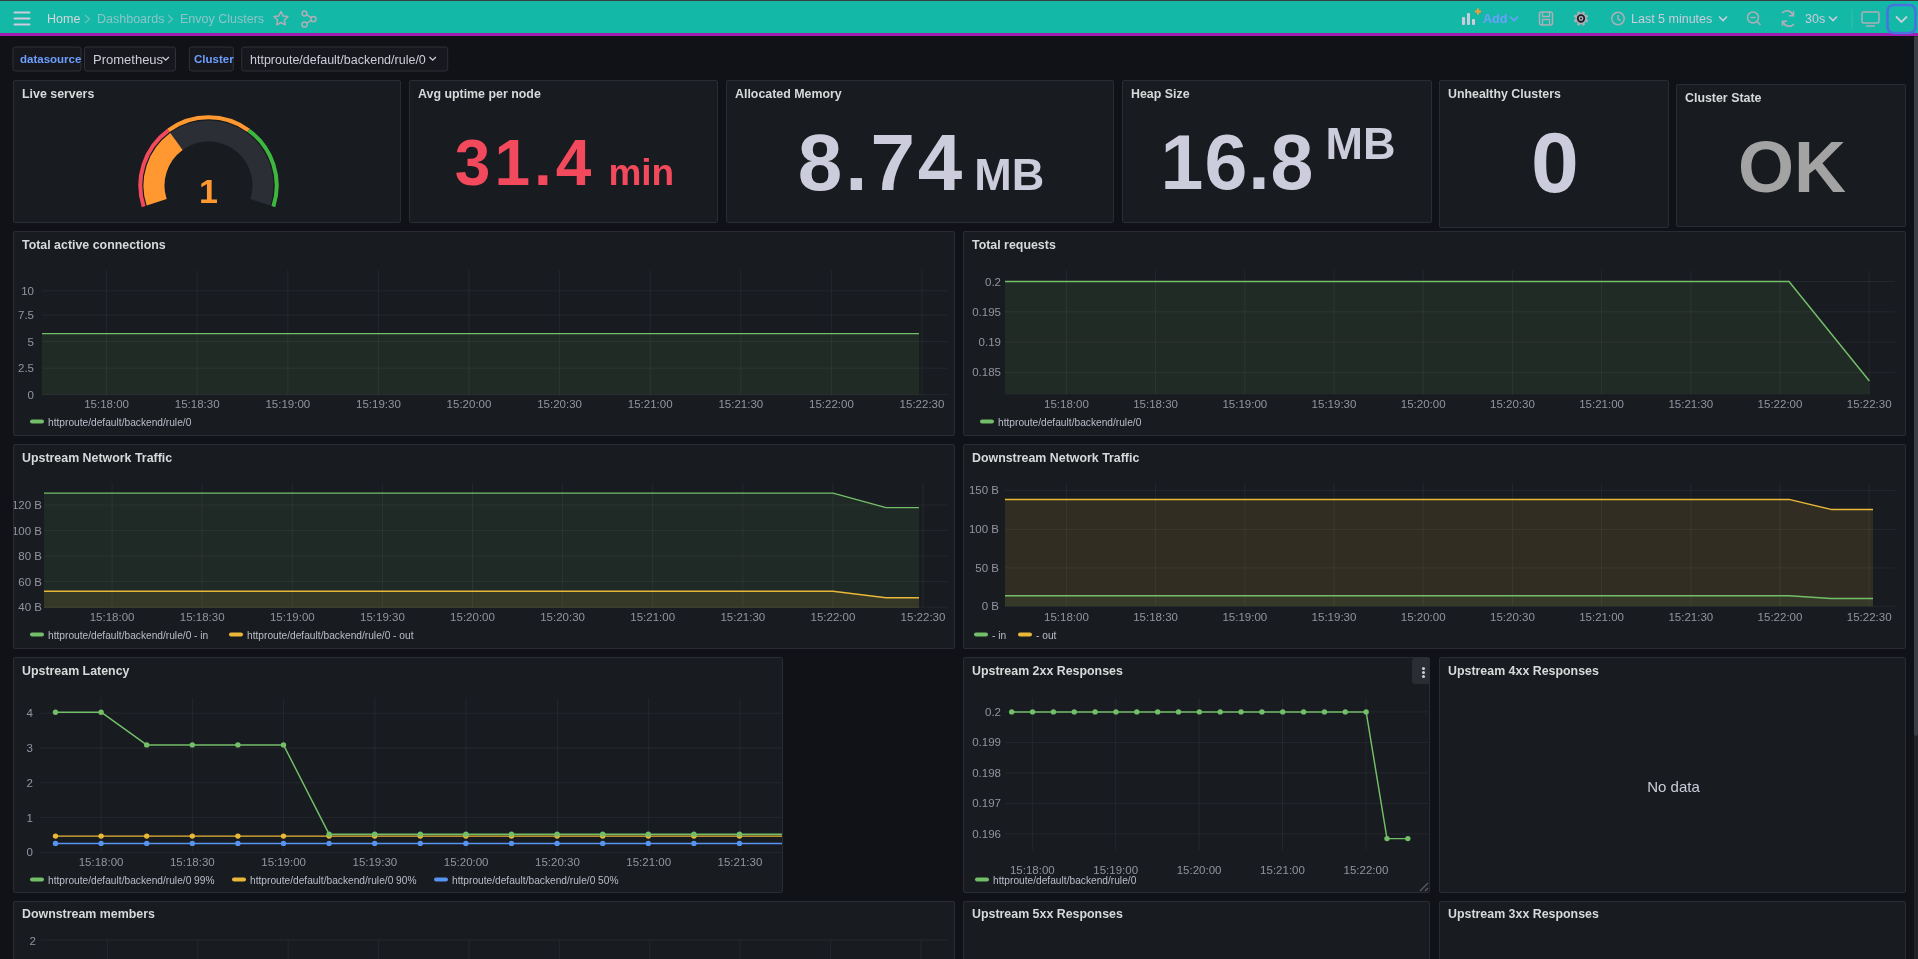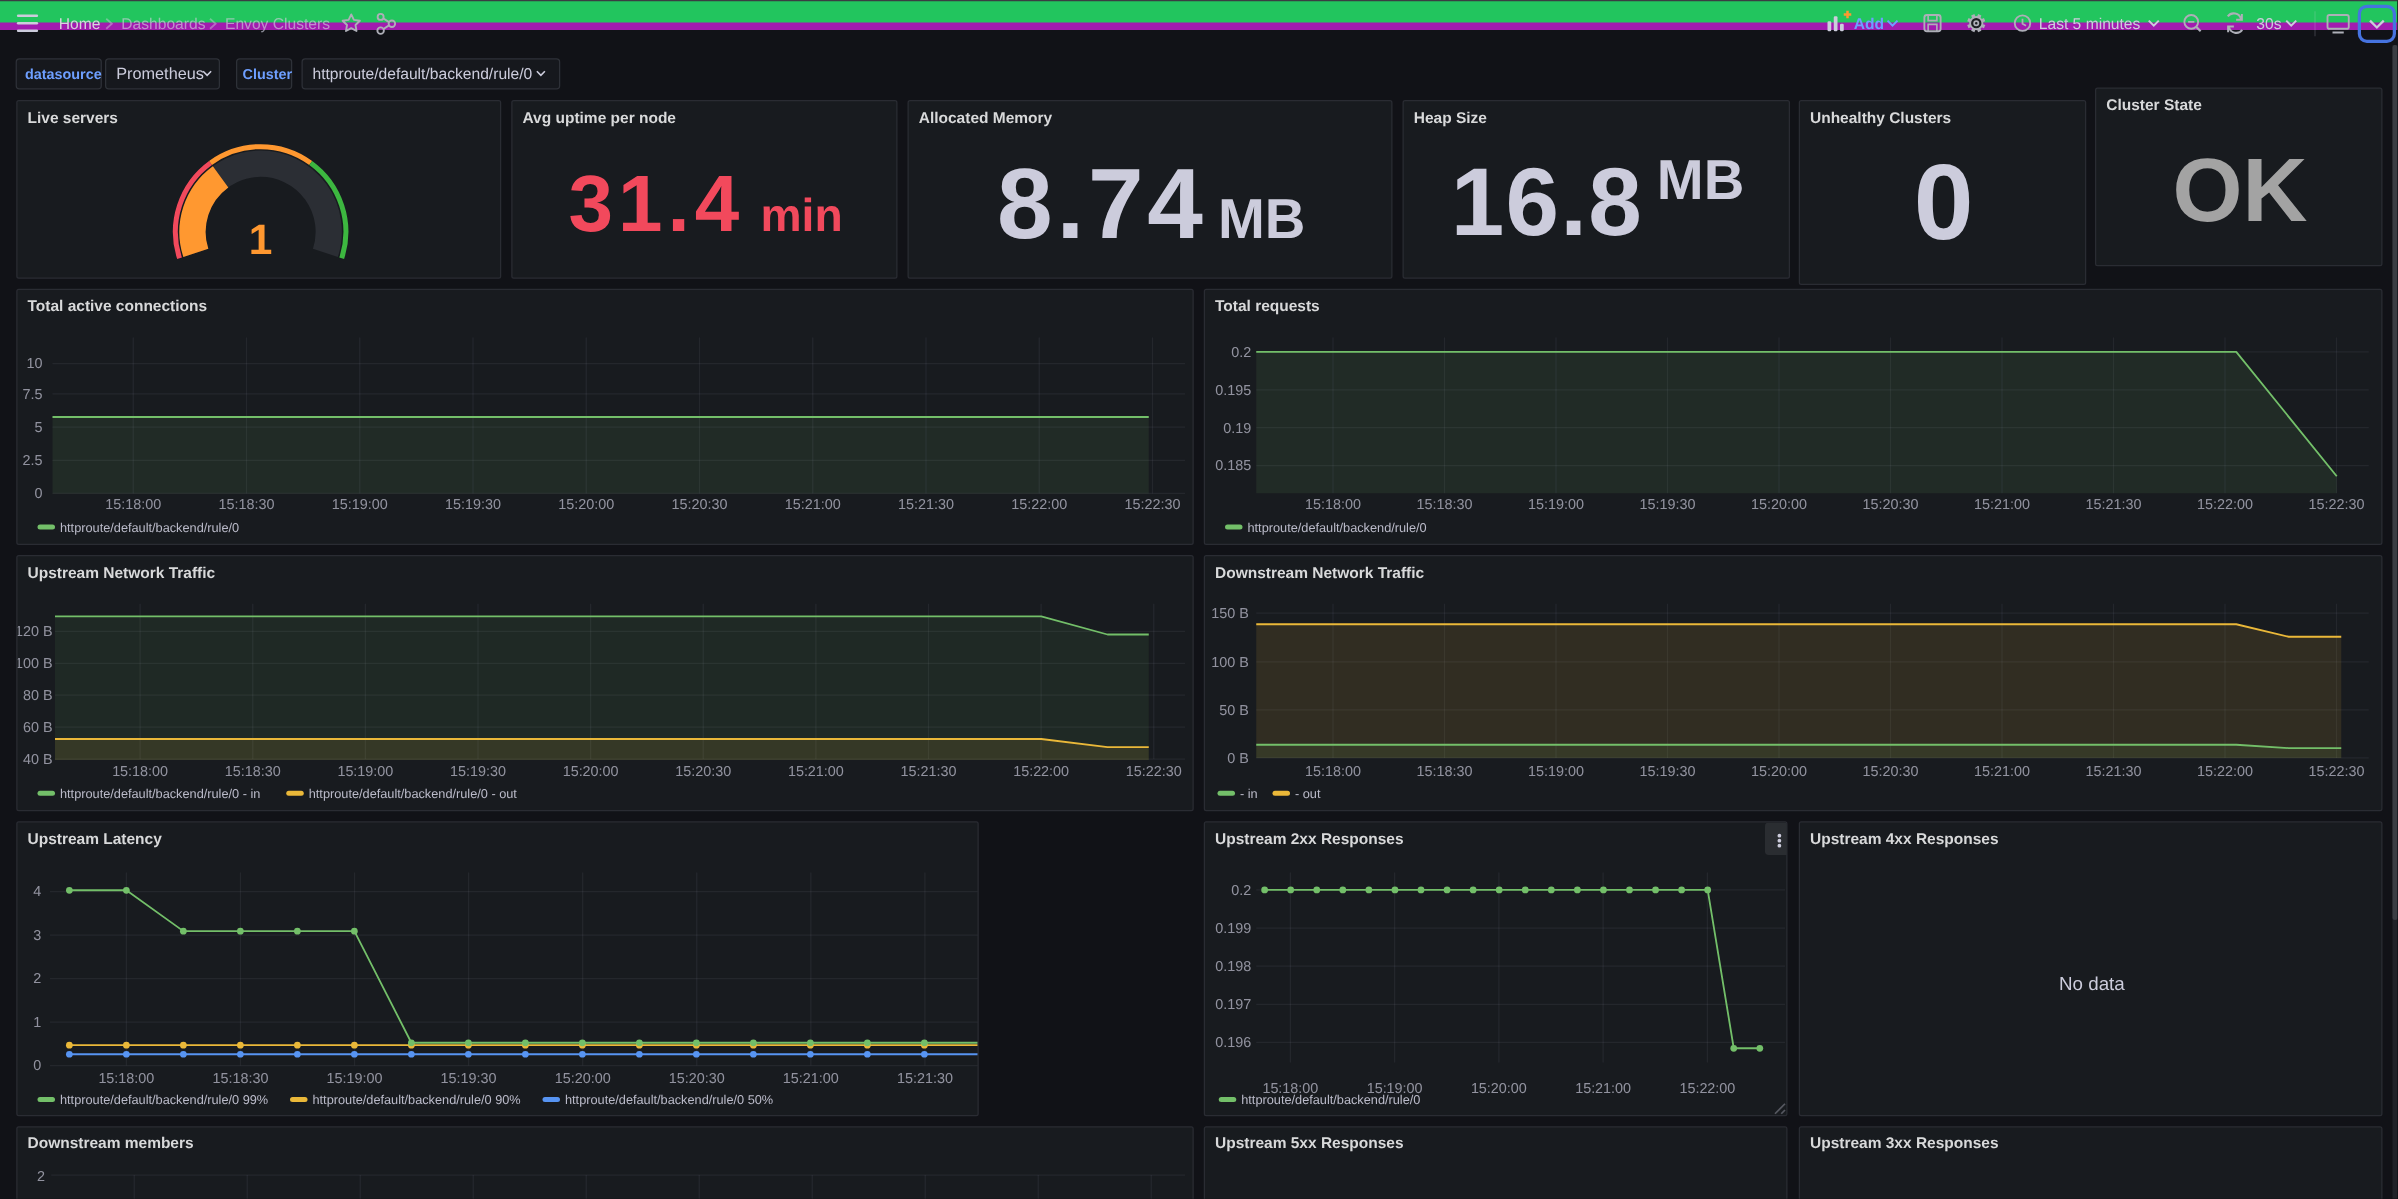--- a/index.html
+++ b/index.html
@@ -65,21 +65,21 @@
     </div>
   </div>
 <div class="panel" style="left:1439px;top:80px;width:230px;height:148px">
     <svg width="230" height="143" viewBox="0 0 230 143" style="position:absolute;left:0;top:0">
       <text x="8" y="17" font-size="12.4" fill="#d8d9da" text-anchor="start" font-weight="700" font-family="&quot;Liberation Sans&quot;, sans-serif">Unhealthy Clusters</text>
     </svg>
     <div style="position:absolute;left:0;top:26px;width:230px;height:111px;display:flex;align-items:center;justify-content:center">
       <div style="color:#ccccdc;font-weight:700;font-size:86px">0</div>
     </div>
   </div>
-<div class="panel" style="left:1676px;top:70px;width:230px;height:143px">
+<div class="panel" style="left:1676px;top:84px;width:230px;height:143px">
     <svg width="230" height="143" viewBox="0 0 230 143" style="position:absolute;left:0;top:0">
       <text x="8" y="17" font-size="12.4" fill="#d8d9da" text-anchor="start" font-weight="700" font-family="&quot;Liberation Sans&quot;, sans-serif">Cluster State</text>
     </svg>
     <div style="position:absolute;left:0;top:26px;width:230px;height:111px;display:flex;align-items:center;justify-content:center">
       <div style="color:#a3a3a3;font-weight:700;font-size:72px">OK</div>
     </div>
   </div>
 <div class="panel" style="left:13px;top:231px;width:942px;height:205px">
     <svg width="942" height="205" viewBox="0 0 942 205" style="position:absolute;left:0;top:0">
       <text x="8" y="17" font-size="12.4" fill="#d8d9da" text-anchor="start" font-weight="700" font-family="&quot;Liberation Sans&quot;, sans-serif">Total active connections</text>
@@ -424,21 +424,21 @@
 <div class="panel" style="left:963px;top:901px;width:467px;height:70px">
     <svg width="467" height="70" viewBox="0 0 467 70" style="position:absolute;left:0;top:0">
       <text x="8" y="16" font-size="12.4" fill="#d8d9da" text-anchor="start" font-weight="700" font-family="&quot;Liberation Sans&quot;, sans-serif">Upstream 5xx Responses</text>
     </svg>
   </div>
 <div class="panel" style="left:1439px;top:901px;width:467px;height:70px">
     <svg width="467" height="70" viewBox="0 0 467 70" style="position:absolute;left:0;top:0">
       <text x="8" y="16" font-size="12.4" fill="#d8d9da" text-anchor="start" font-weight="700" font-family="&quot;Liberation Sans&quot;, sans-serif">Upstream 3xx Responses</text>
     </svg>
   </div>
-<div style="position:absolute;left:0;top:0;width:1918px;height:24px;background:#22c55e;border-top:1px solid #3a3d42;border-bottom:6px solid #a21caf">
+<div style="position:absolute;left:0;top:0;width:1918px;height:36px;background:#14b8a6;border-top:1px solid #3a3d42;border-bottom:3px solid #a21caf">
     <svg width="1918" height="36" viewBox="0 0 1918 36" style="position:absolute;left:0;top:0">
       <rect x="13.5" y="10.5" width="17" height="2" rx="1" fill="#ccccdc"></rect>
       <rect x="13.5" y="16.5" width="17" height="2" rx="1" fill="#ccccdc"></rect>
       <rect x="13.5" y="22.5" width="17" height="2" rx="1" fill="#ccccdc"></rect>
       <text x="47" y="22" font-size="12.5" fill="#d5d6dc" text-anchor="start" font-weight="400" font-family="&quot;Liberation Sans&quot;, sans-serif">Home</text>
       <path d="M 85 14 l 4.5 4 l -4.5 4" stroke="rgba(204,204,220,0.45)" stroke-width="1.4" fill="none"></path>
       <text x="97" y="22" font-size="12.5" fill="rgba(204,204,220,0.65)" text-anchor="start" font-weight="400" font-family="&quot;Liberation Sans&quot;, sans-serif">Dashboards</text>
       <path d="M 168 14 l 4.5 4 l -4.5 4" stroke="rgba(204,204,220,0.45)" stroke-width="1.4" fill="none"></path>
       <text x="180" y="22" font-size="12.5" fill="rgba(204,204,220,0.65)" text-anchor="start" font-weight="400" font-family="&quot;Liberation Sans&quot;, sans-serif">Envoy Clusters</text>
       <path d="M 281 10.5 l 2.1 4.4 4.8 0.7 -3.5 3.4 0.8 4.8 -4.2 -2.3 -4.2 2.3 0.8 -4.8 -3.5 -3.4 4.8 -0.7 z" stroke="#aeafb8" stroke-width="1.5" fill="none" stroke-linejoin="round"></path>

